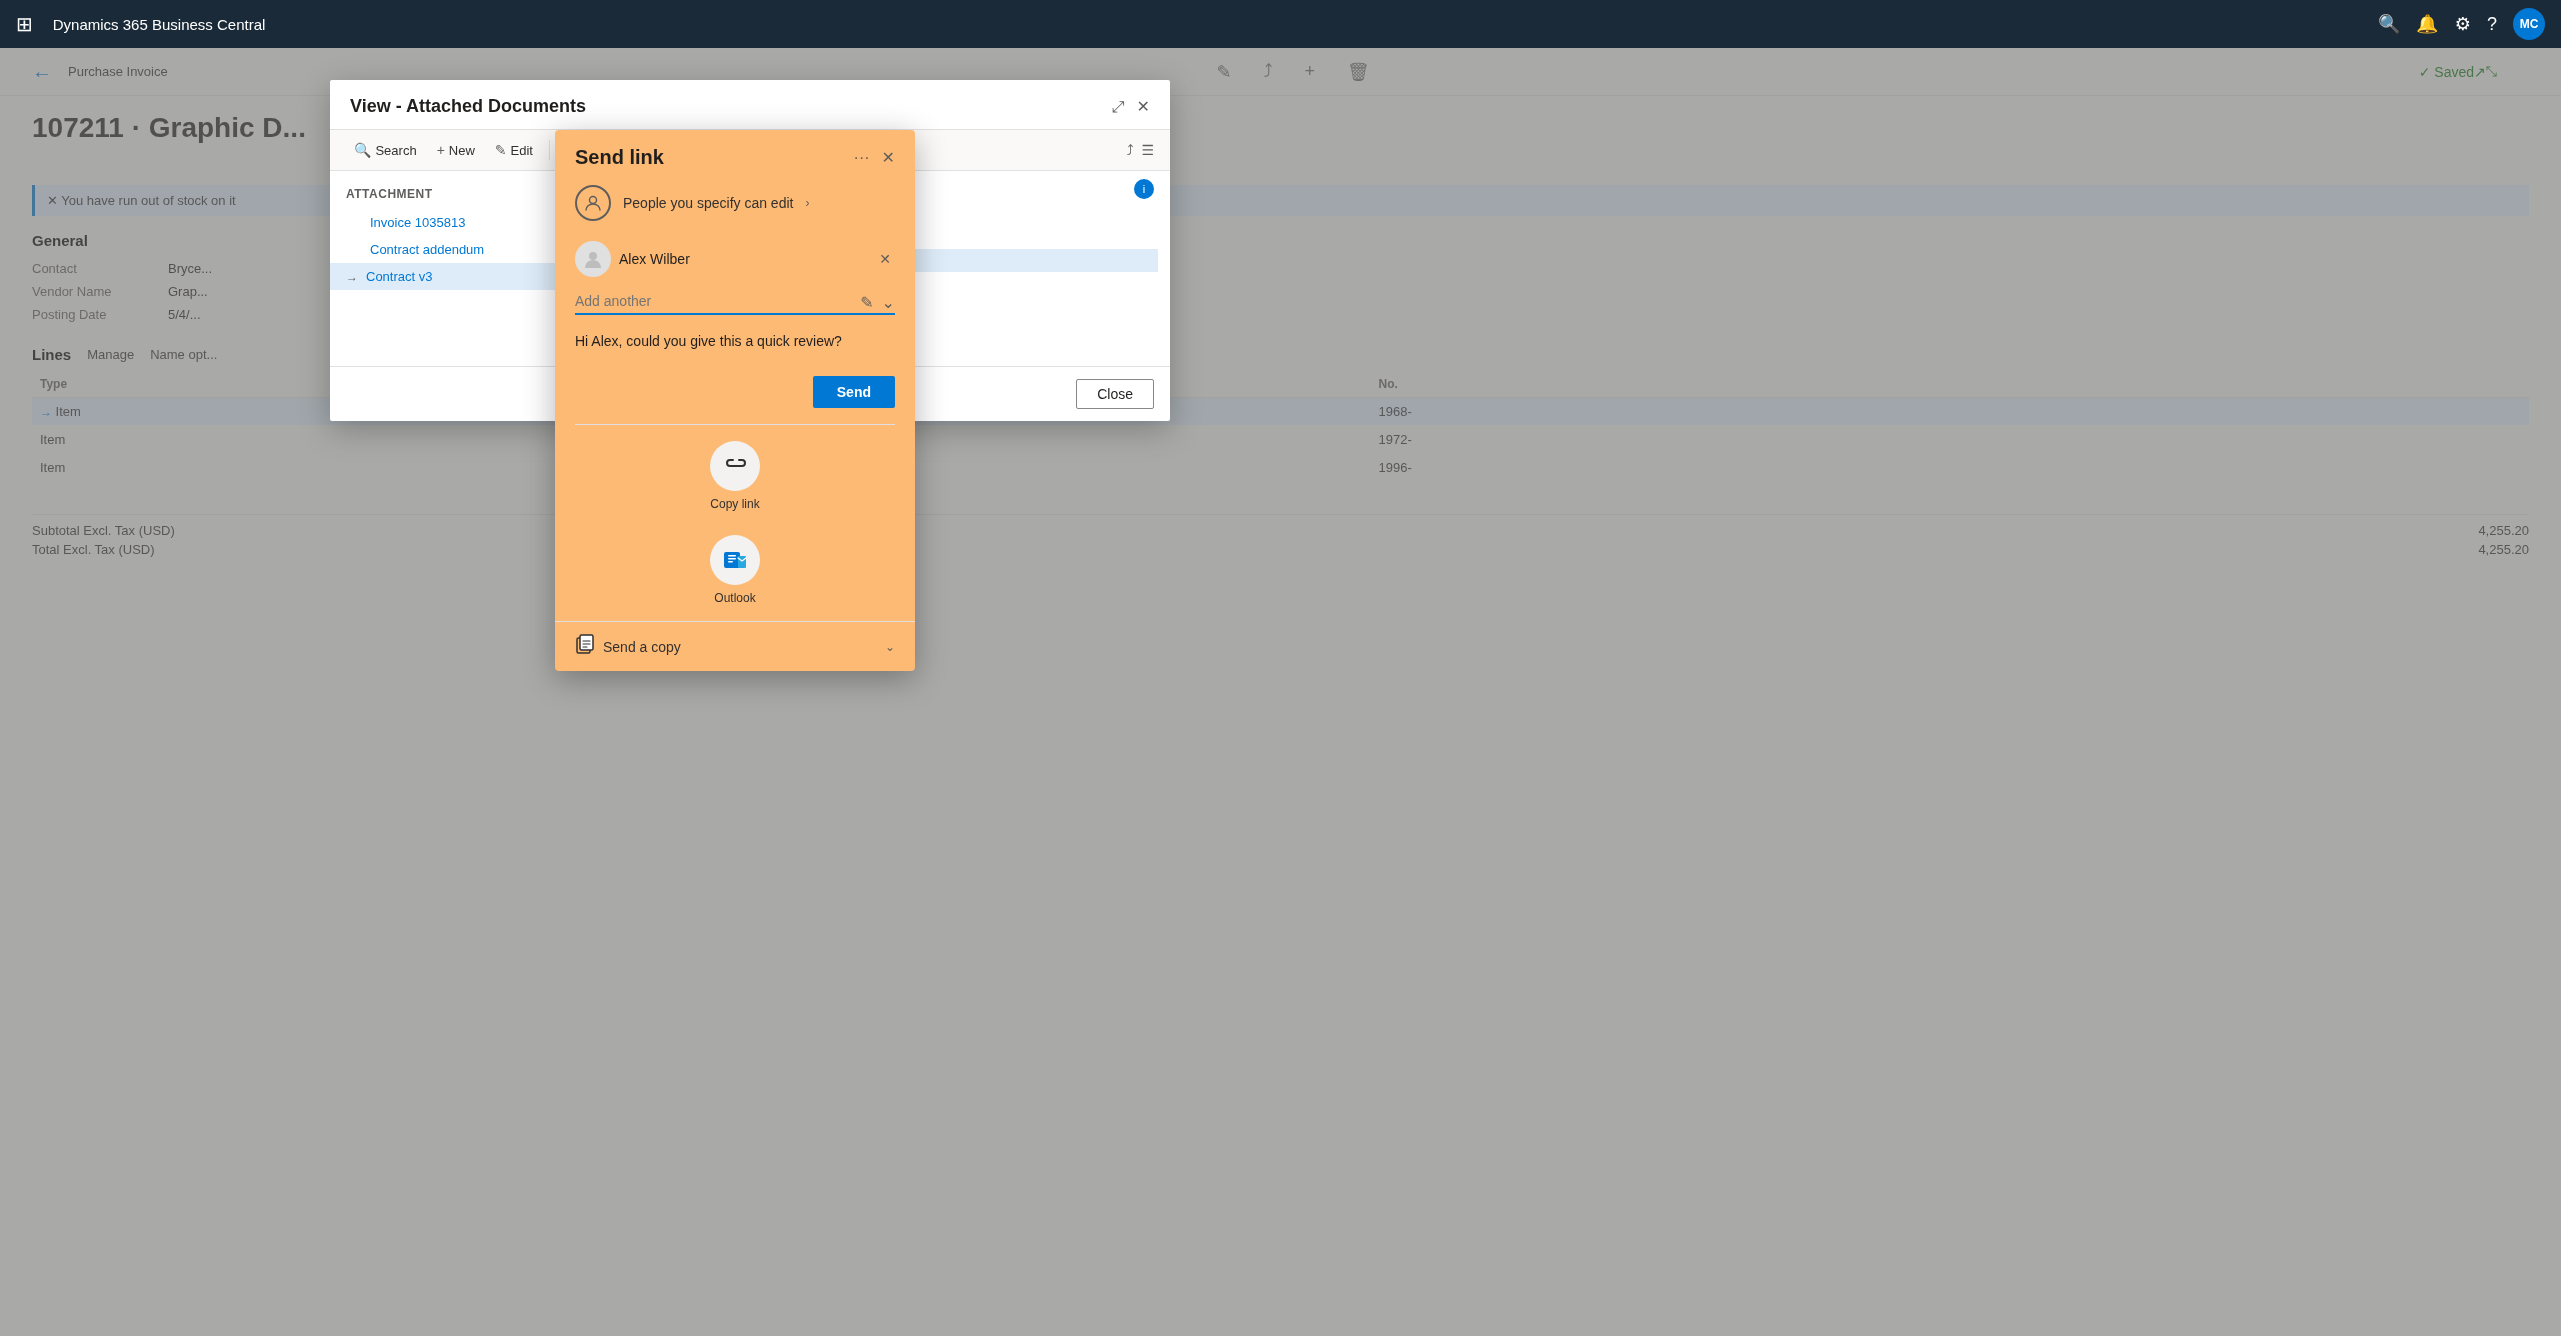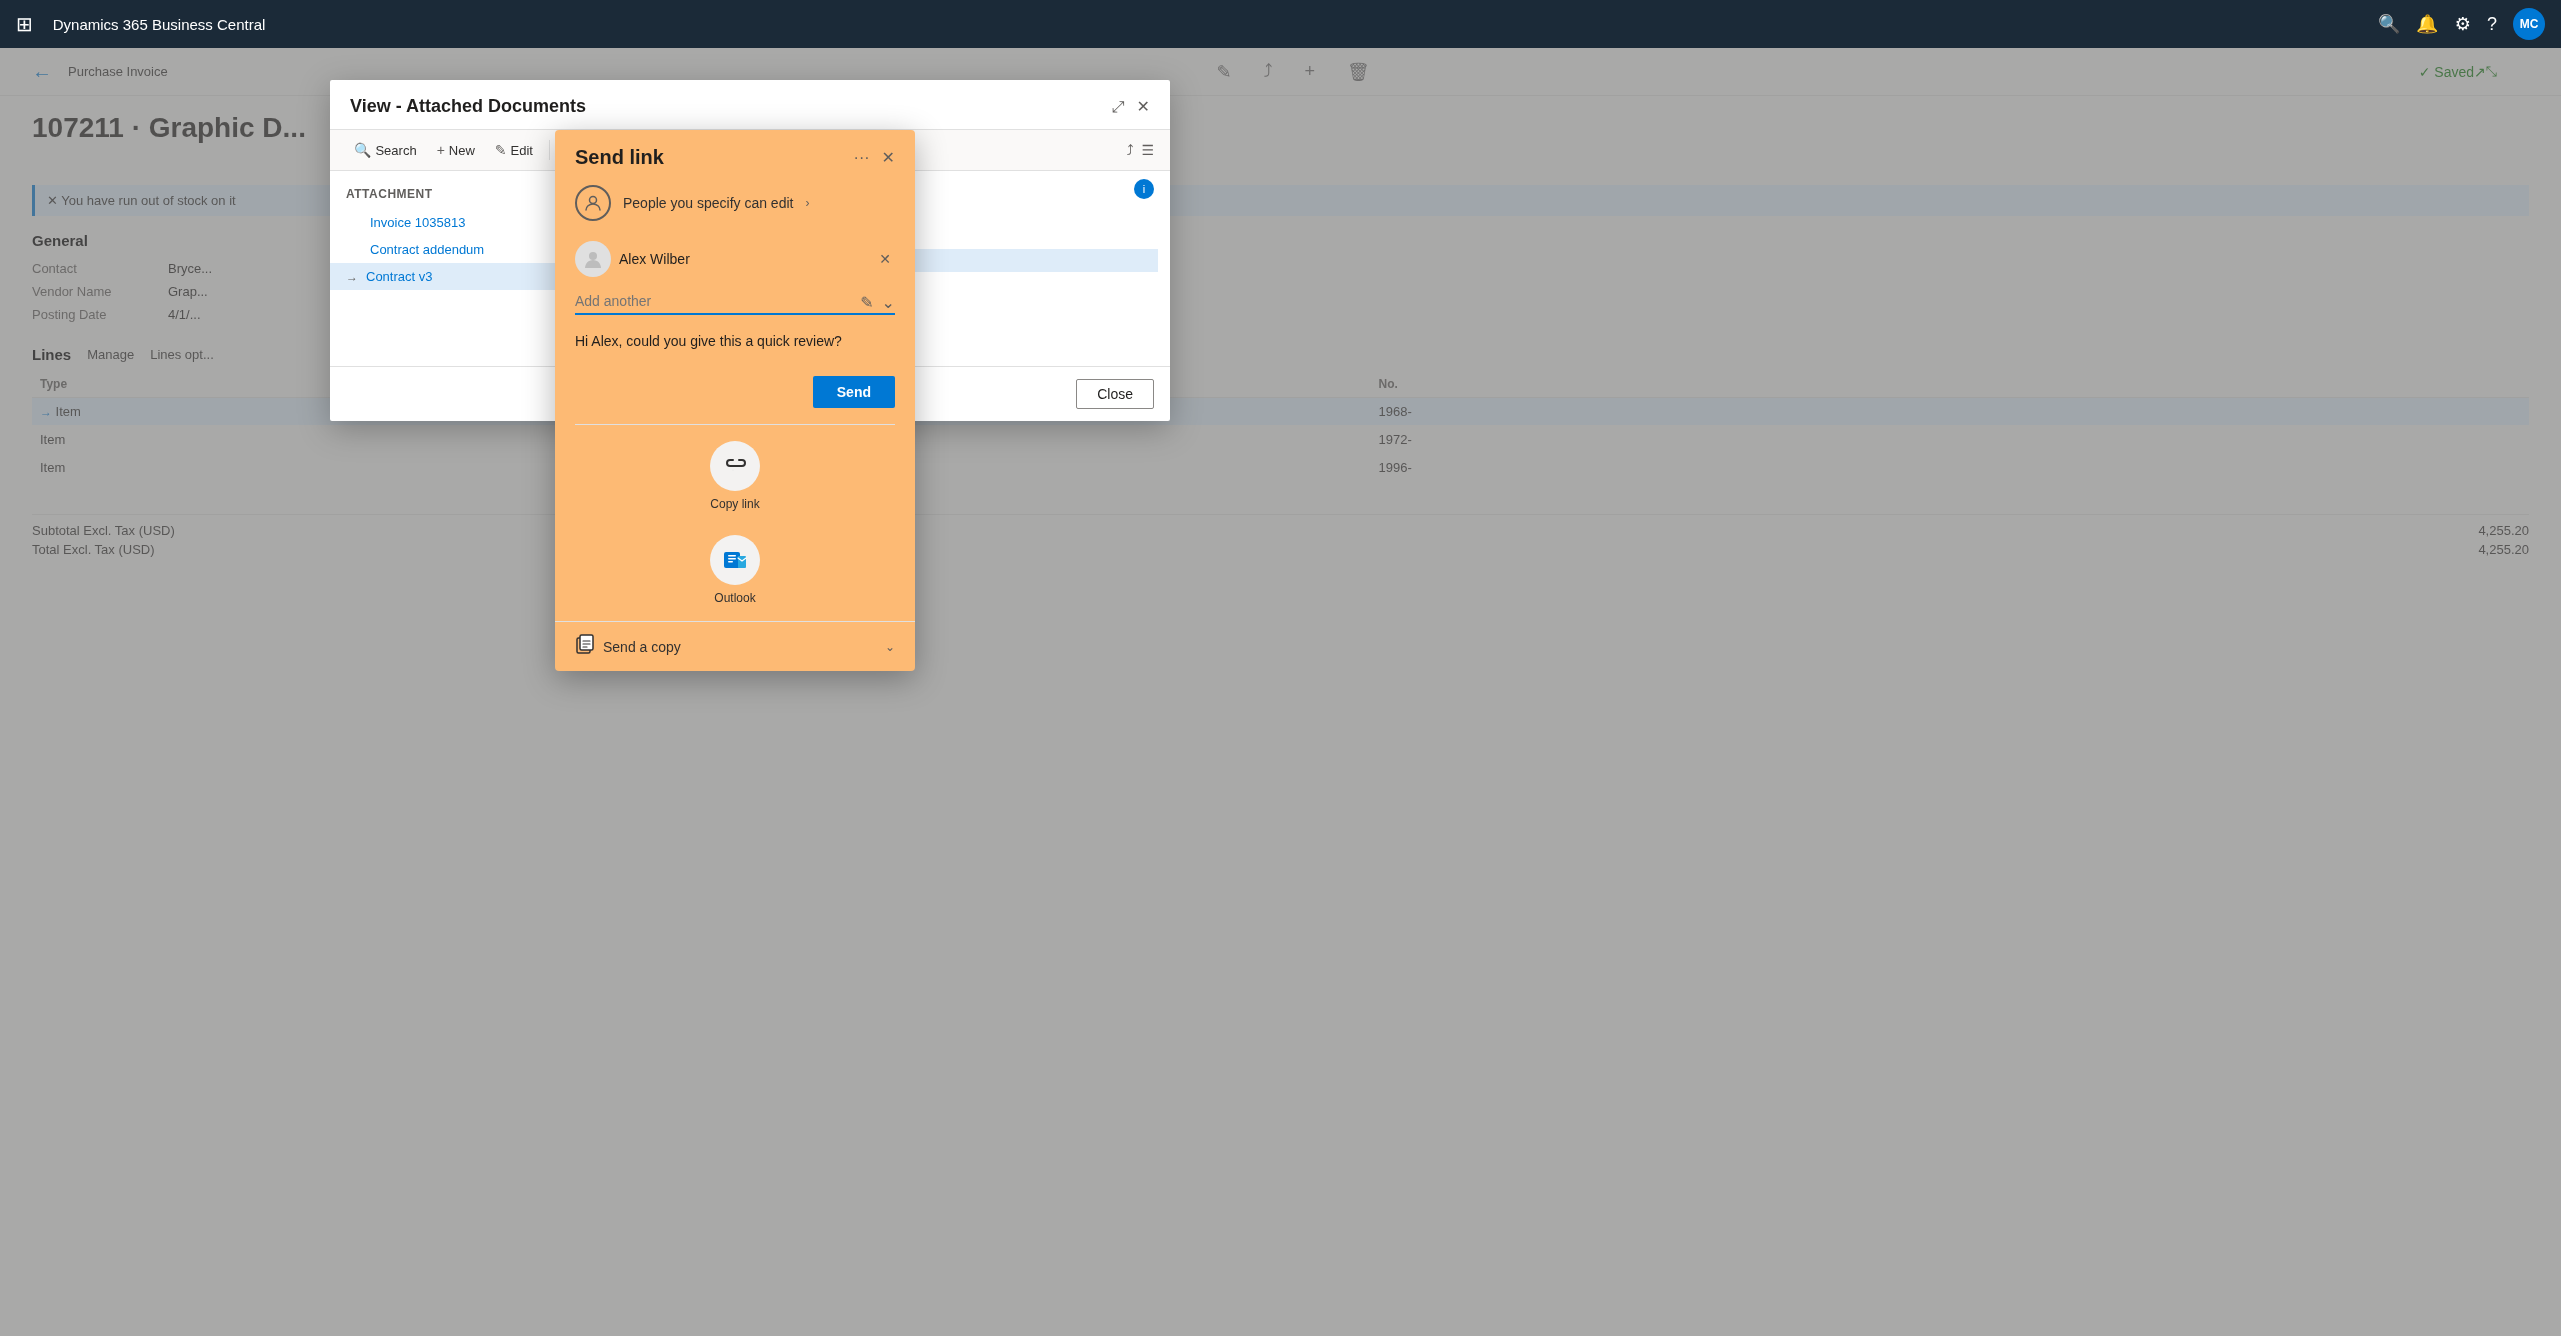--- a/index.html
+++ b/index.html
@@ -624,28 +624,28 @@
     <div class="bg-field-row">
       <span class="bg-field-label">Contact</span>
       <span class="bg-field-value">Bryce...</span>
     </div>
     <div class="bg-field-row">
       <span class="bg-field-label">Vendor Name</span>
       <span class="bg-field-value">Grap...</span>
     </div>
     <div class="bg-field-row">
       <span class="bg-field-label">Posting Date</span>
-      <span class="bg-field-value">4/1/...</span>
+      <span class="bg-field-value">5/4/...</span>
     </div>
 
     <div class="bg-lines" style="margin-top:24px;">
       <div class="bg-lines-header">
         <span class="bg-lines-title">Lines</span>
         <span class="bg-lines-tab">Manage</span>
-        <span class="bg-lines-tab">Lines opt...</span>
+        <span class="bg-lines-tab">Name opt...</span>
       </div>
       <table class="bg-table">
         <thead>
           <tr>
             <th>Type</th>
             <th>No.</th>
           </tr>
         </thead>
         <tbody>
           <tr class="highlighted">

